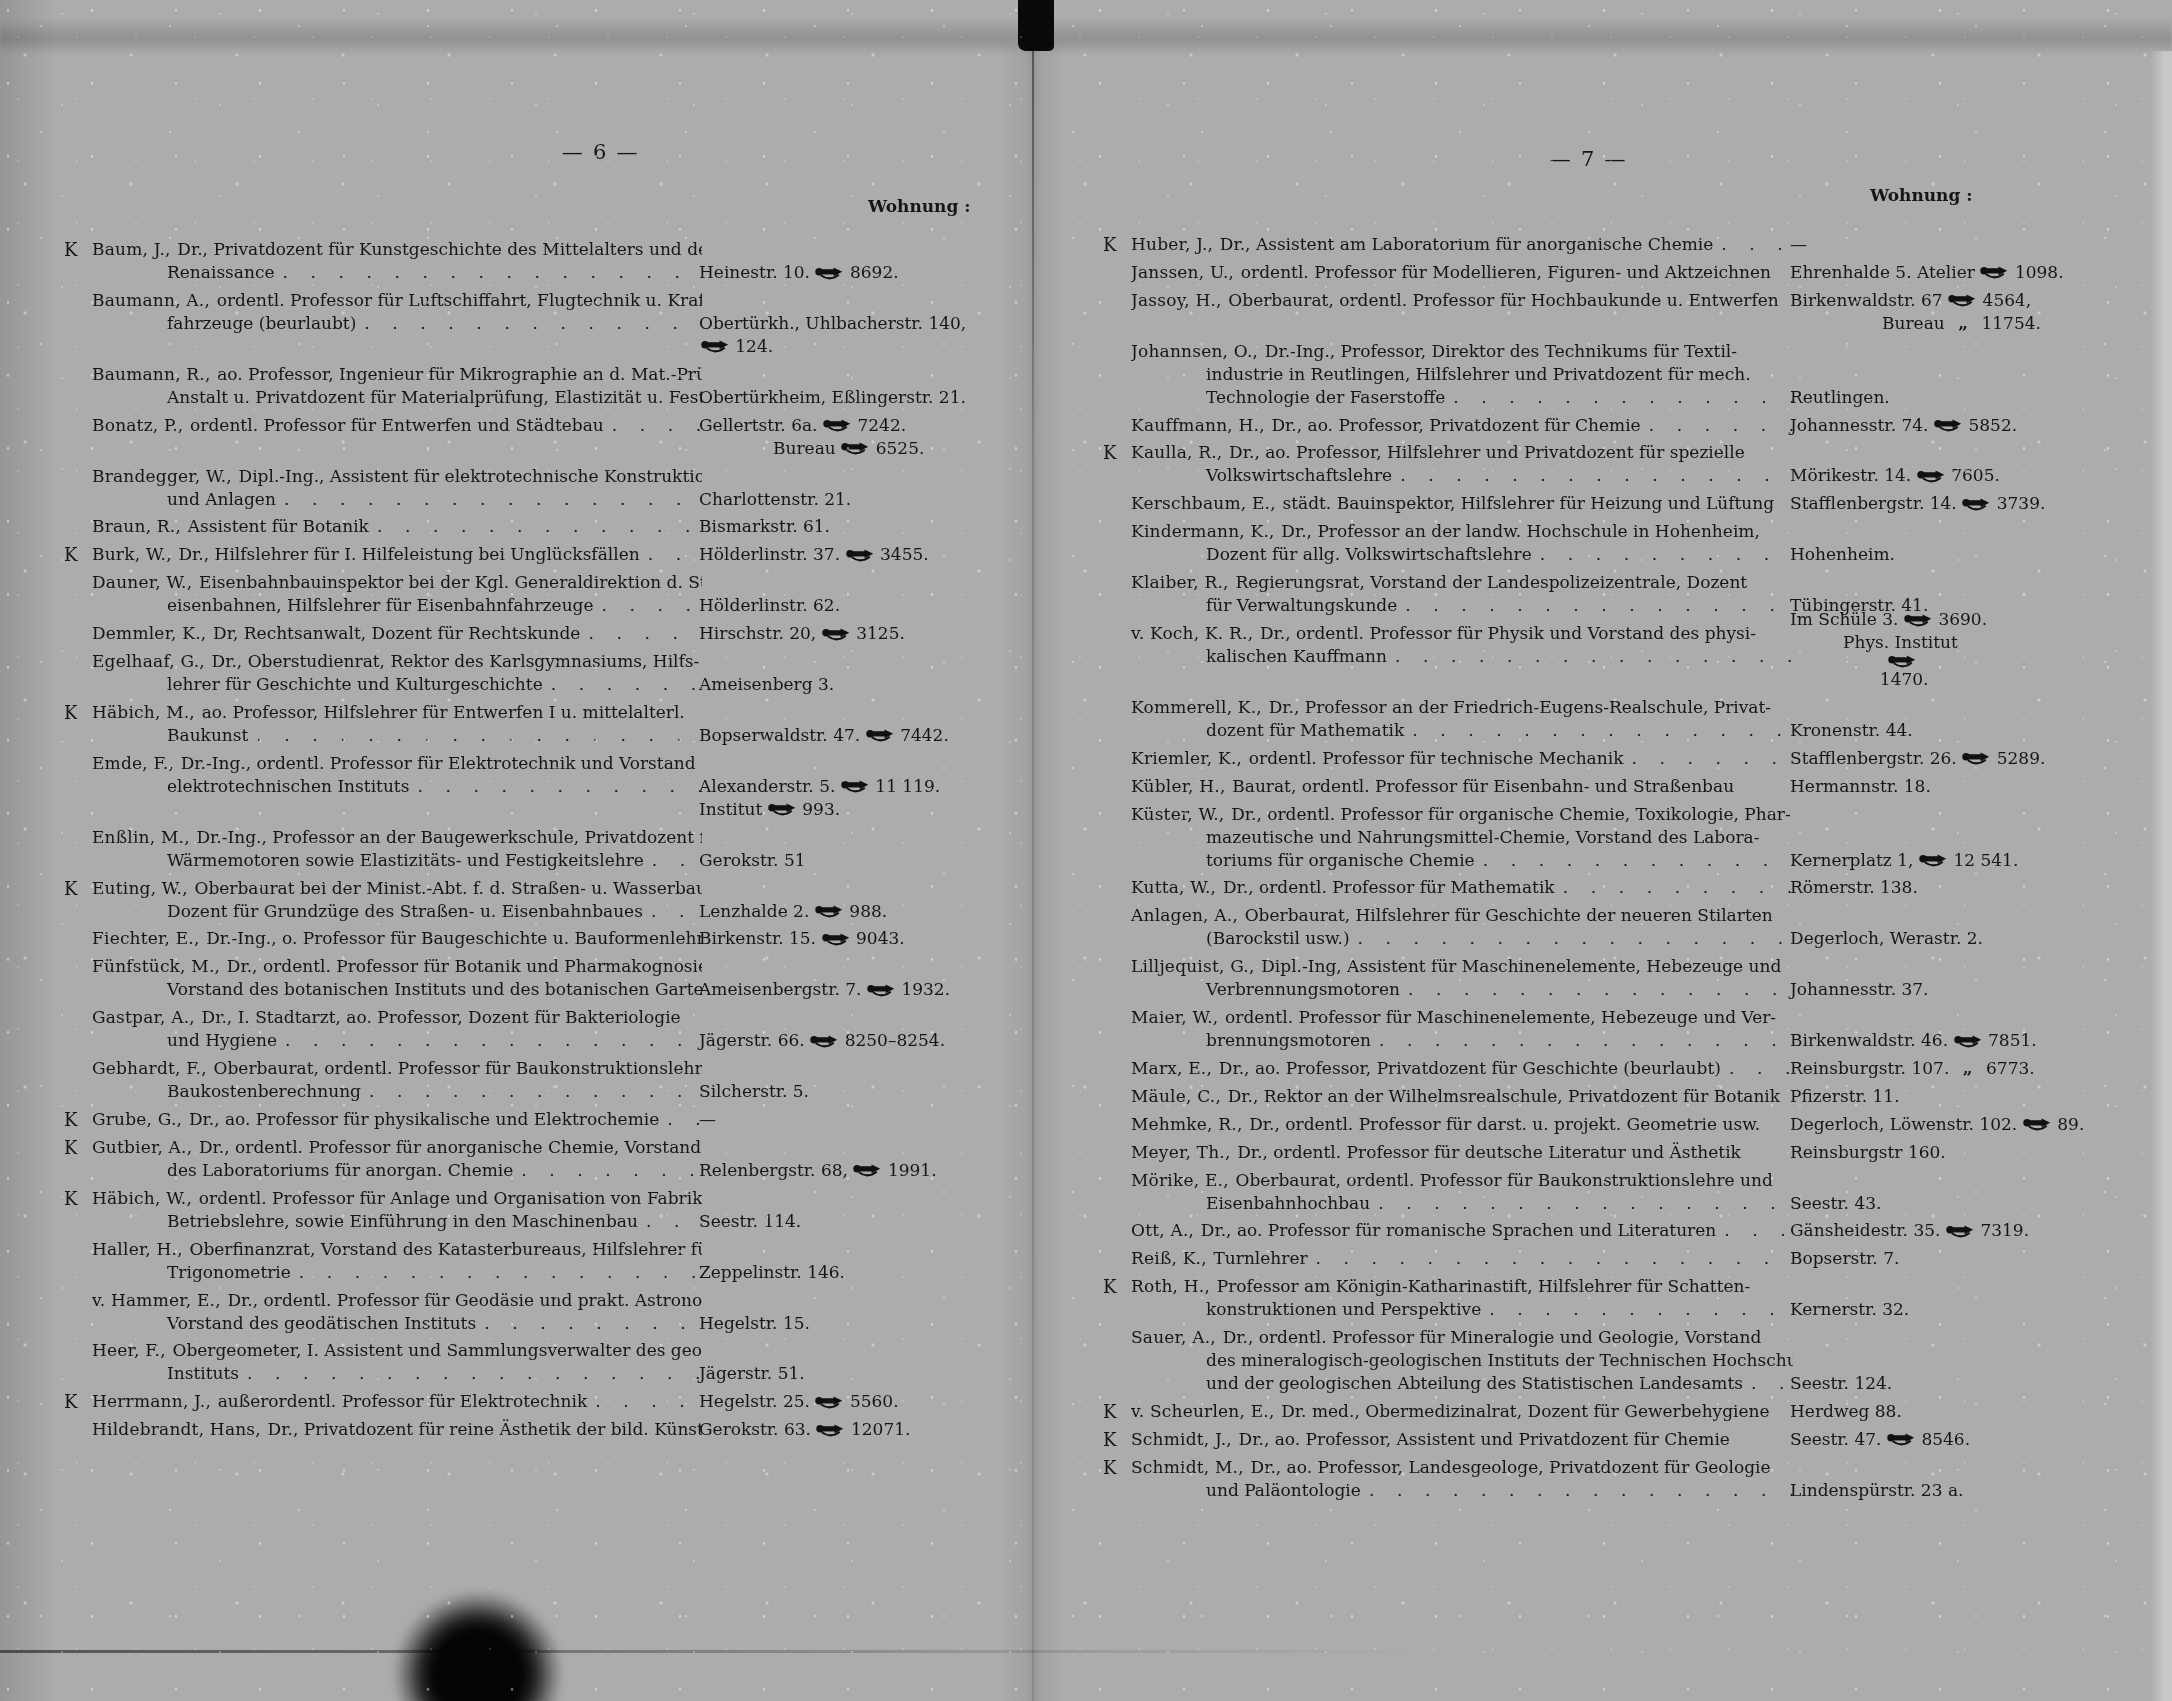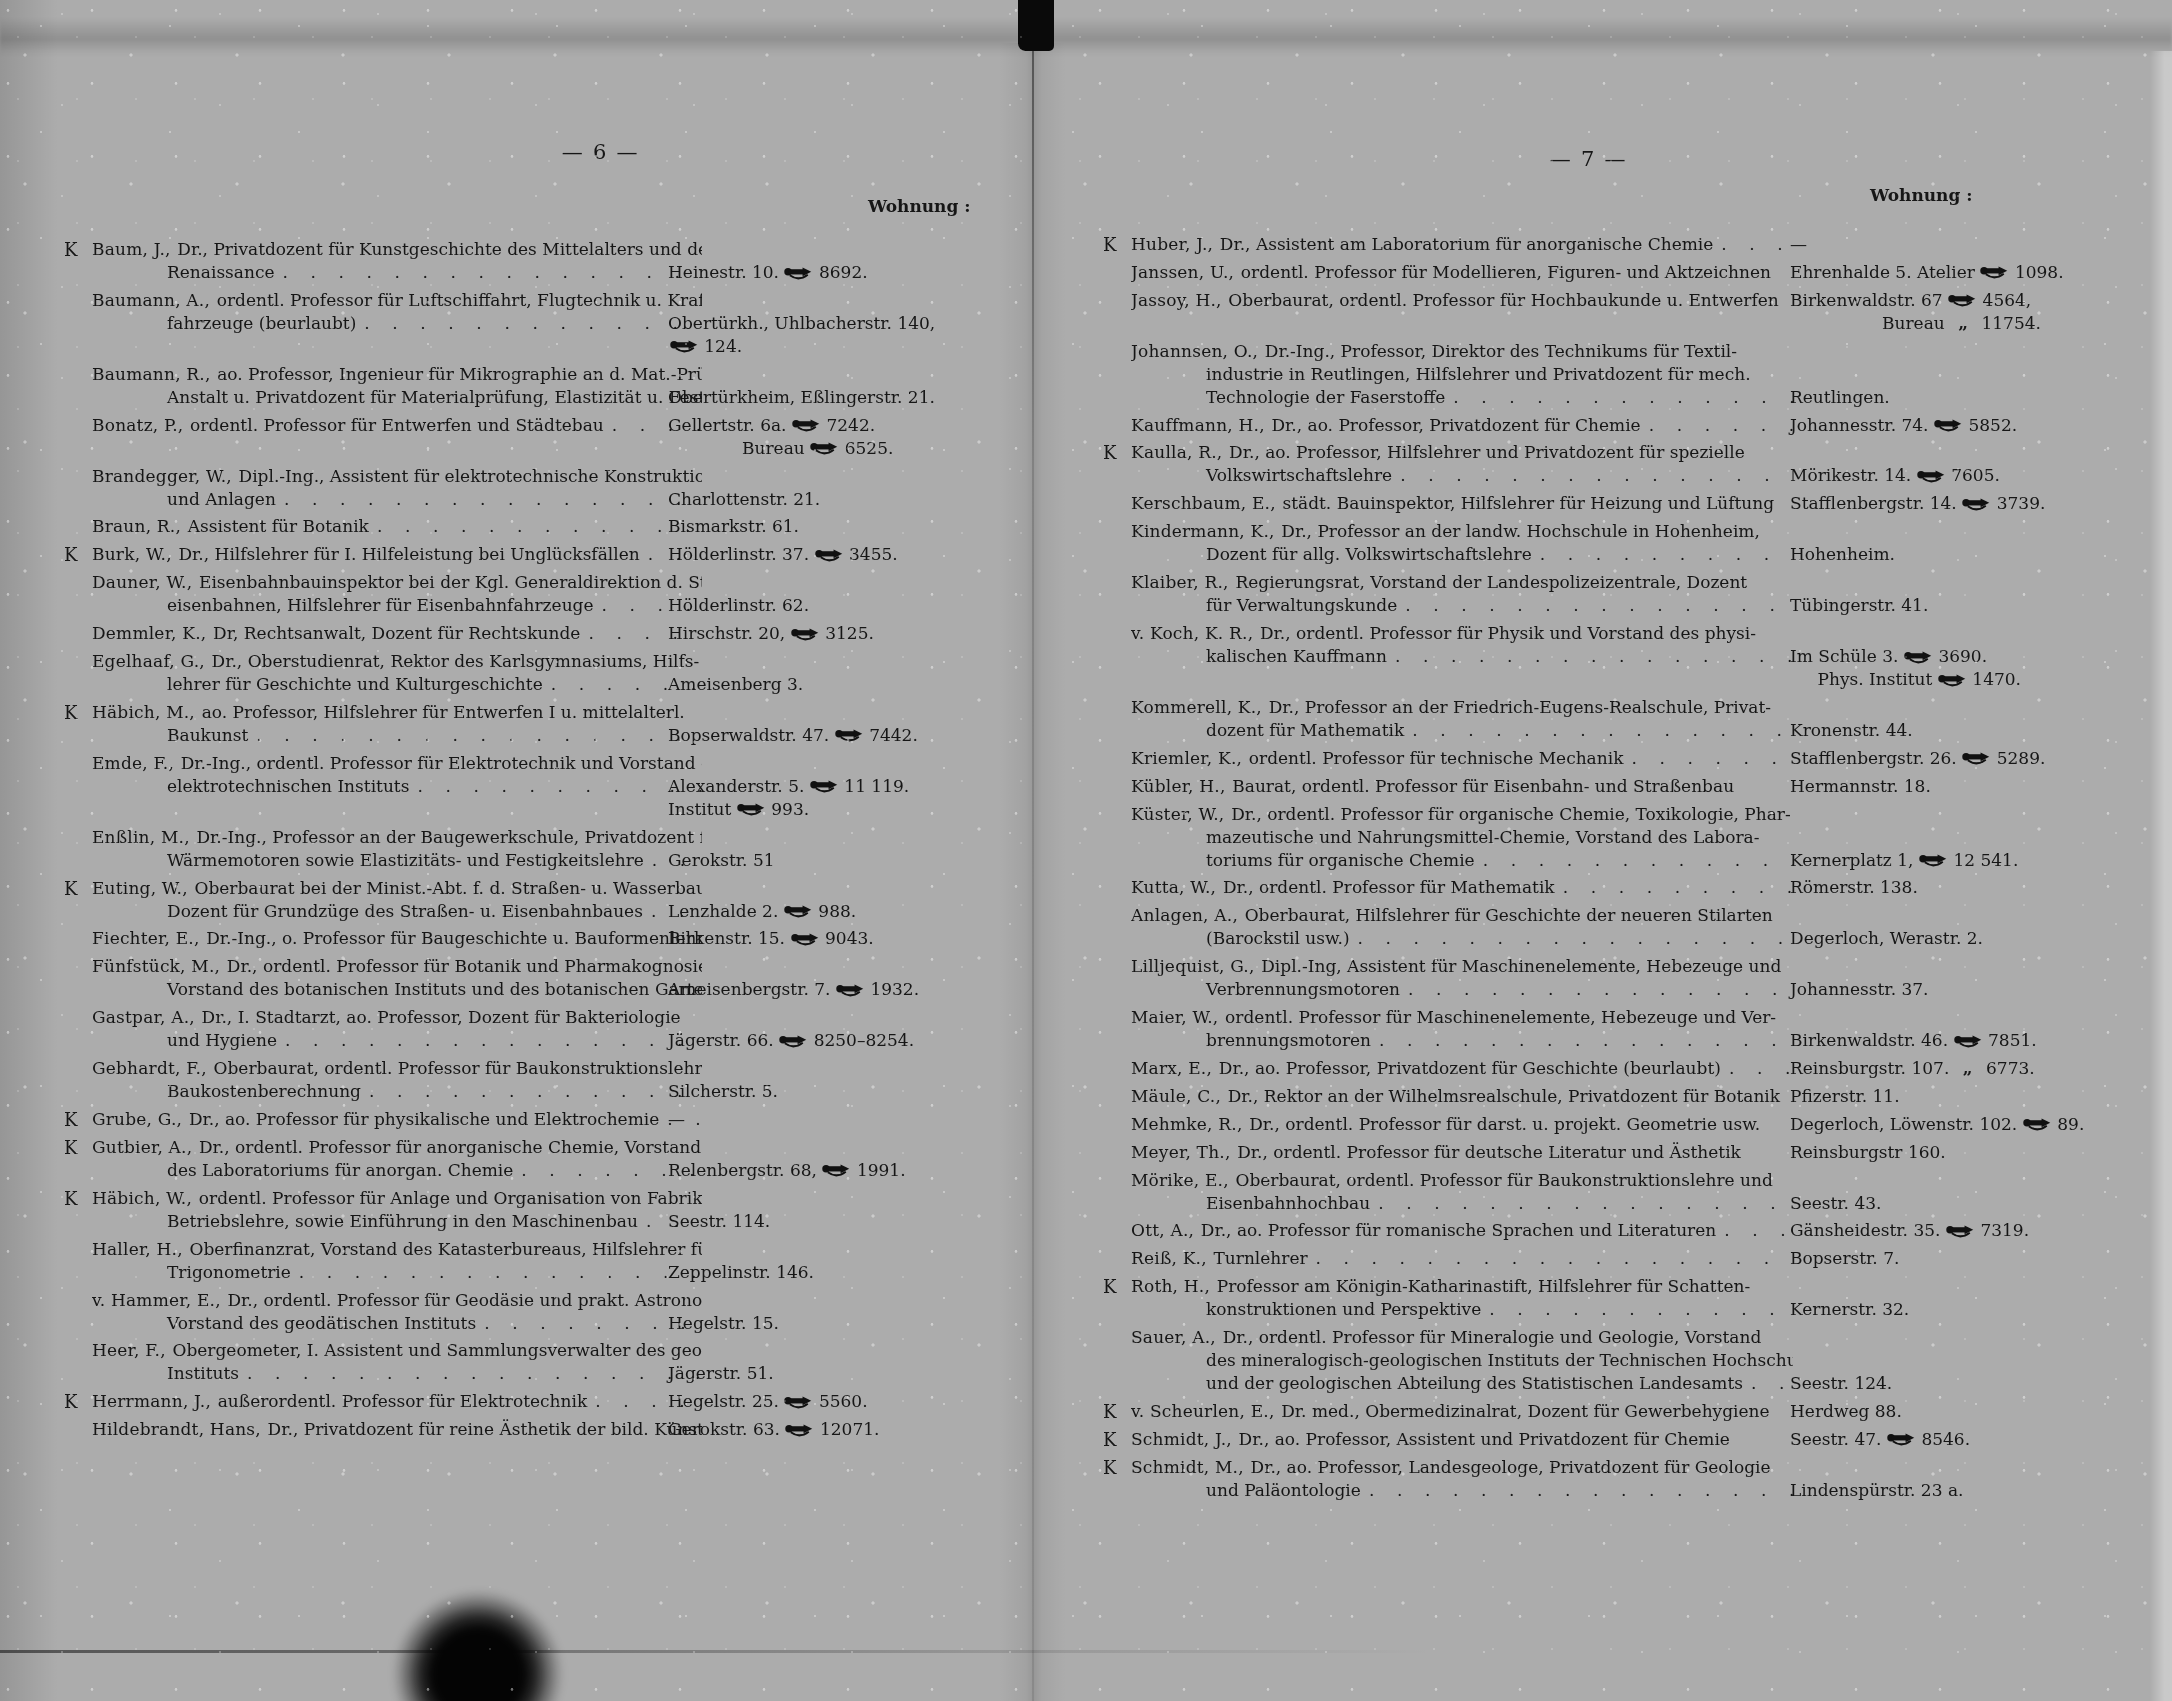--- a/index.html
+++ b/index.html
@@ -51,21 +51,21 @@
   .txt{margin-left:28px;overflow:hidden;}
   .col0 .txt{width:610px;}
   .col1 .txt{width:662px;}
   .line{display:flex;align-items:baseline;line-height:23px;font-size:17px;white-space:nowrap;}
   .line.cont{padding-left:75px;align-items:center;}
   .nm{font-weight:normal;letter-spacing:0.2px;}
   .rs{margin-left:6.7px;}
   .leader{flex:1;min-width:0;overflow:hidden;margin-left:8px;}
   .leader::after{content:". . . . . . . . . . . . . . . . . . . . . . . . . . . . . . . . . . . . . . . . . . . . . ";letter-spacing:8.6px;}
   .addr{position:absolute;bottom:0;}
-  .col0 .addr{left:604px;}
+  .col0 .addr{left:635px;}
   .col1 .addr{left:687px;}
   .aline{display:flex;align-items:center;line-height:23px;font-size:17px;white-space:nowrap;}
   .aline .pre{margin-right:3.7px;}
   .aline .num{margin-left:3.7px;}
   .ph{width:29px;height:14px;display:inline-block;margin:0 1.8px;}
   .ph svg{display:block;}
   .ditto{margin:0 9.8px;font-weight:bold;}
 </style>
 </head>
 <body>
@@ -867,21 +867,21 @@
             <span class="ph">
               <svg viewBox="0 0 50 24" width="29" height="14" xmlns="http://www.w3.org/2000/svg">
                 <circle cx="7" cy="10" r="6.5" fill="#111"></circle>
                 <rect x="8" y="5.5" width="25" height="9" fill="#111"></rect>
                 <polygon points="32,2.5 47,10 32,17.5" fill="#111"></polygon>
                 <path d="M10 16 Q 25 27 41 15" fill="none" stroke="#111" stroke-width="3.4"></path>
               </svg>
             </span>
             <span class="num">3690.</span>
           </div>
-          <div class="aline" style="padding-left: 27.6px;">
+          <div class="aline" style="padding-left: 27.6px; flex-direction: column;">
             <span class="pre">Phys. Institut</span>
             <span class="ph">
               <svg viewBox="0 0 50 24" width="29" height="14" xmlns="http://www.w3.org/2000/svg">
                 <circle cx="7" cy="10" r="6.5" fill="#111"></circle>
                 <rect x="8" y="5.5" width="25" height="9" fill="#111"></rect>
                 <polygon points="32,2.5 47,10 32,17.5" fill="#111"></polygon>
                 <path d="M10 16 Q 25 27 41 15" fill="none" stroke="#111" stroke-width="3.4"></path>
               </svg>
             </span>
             <span class="num">1470.</span>

